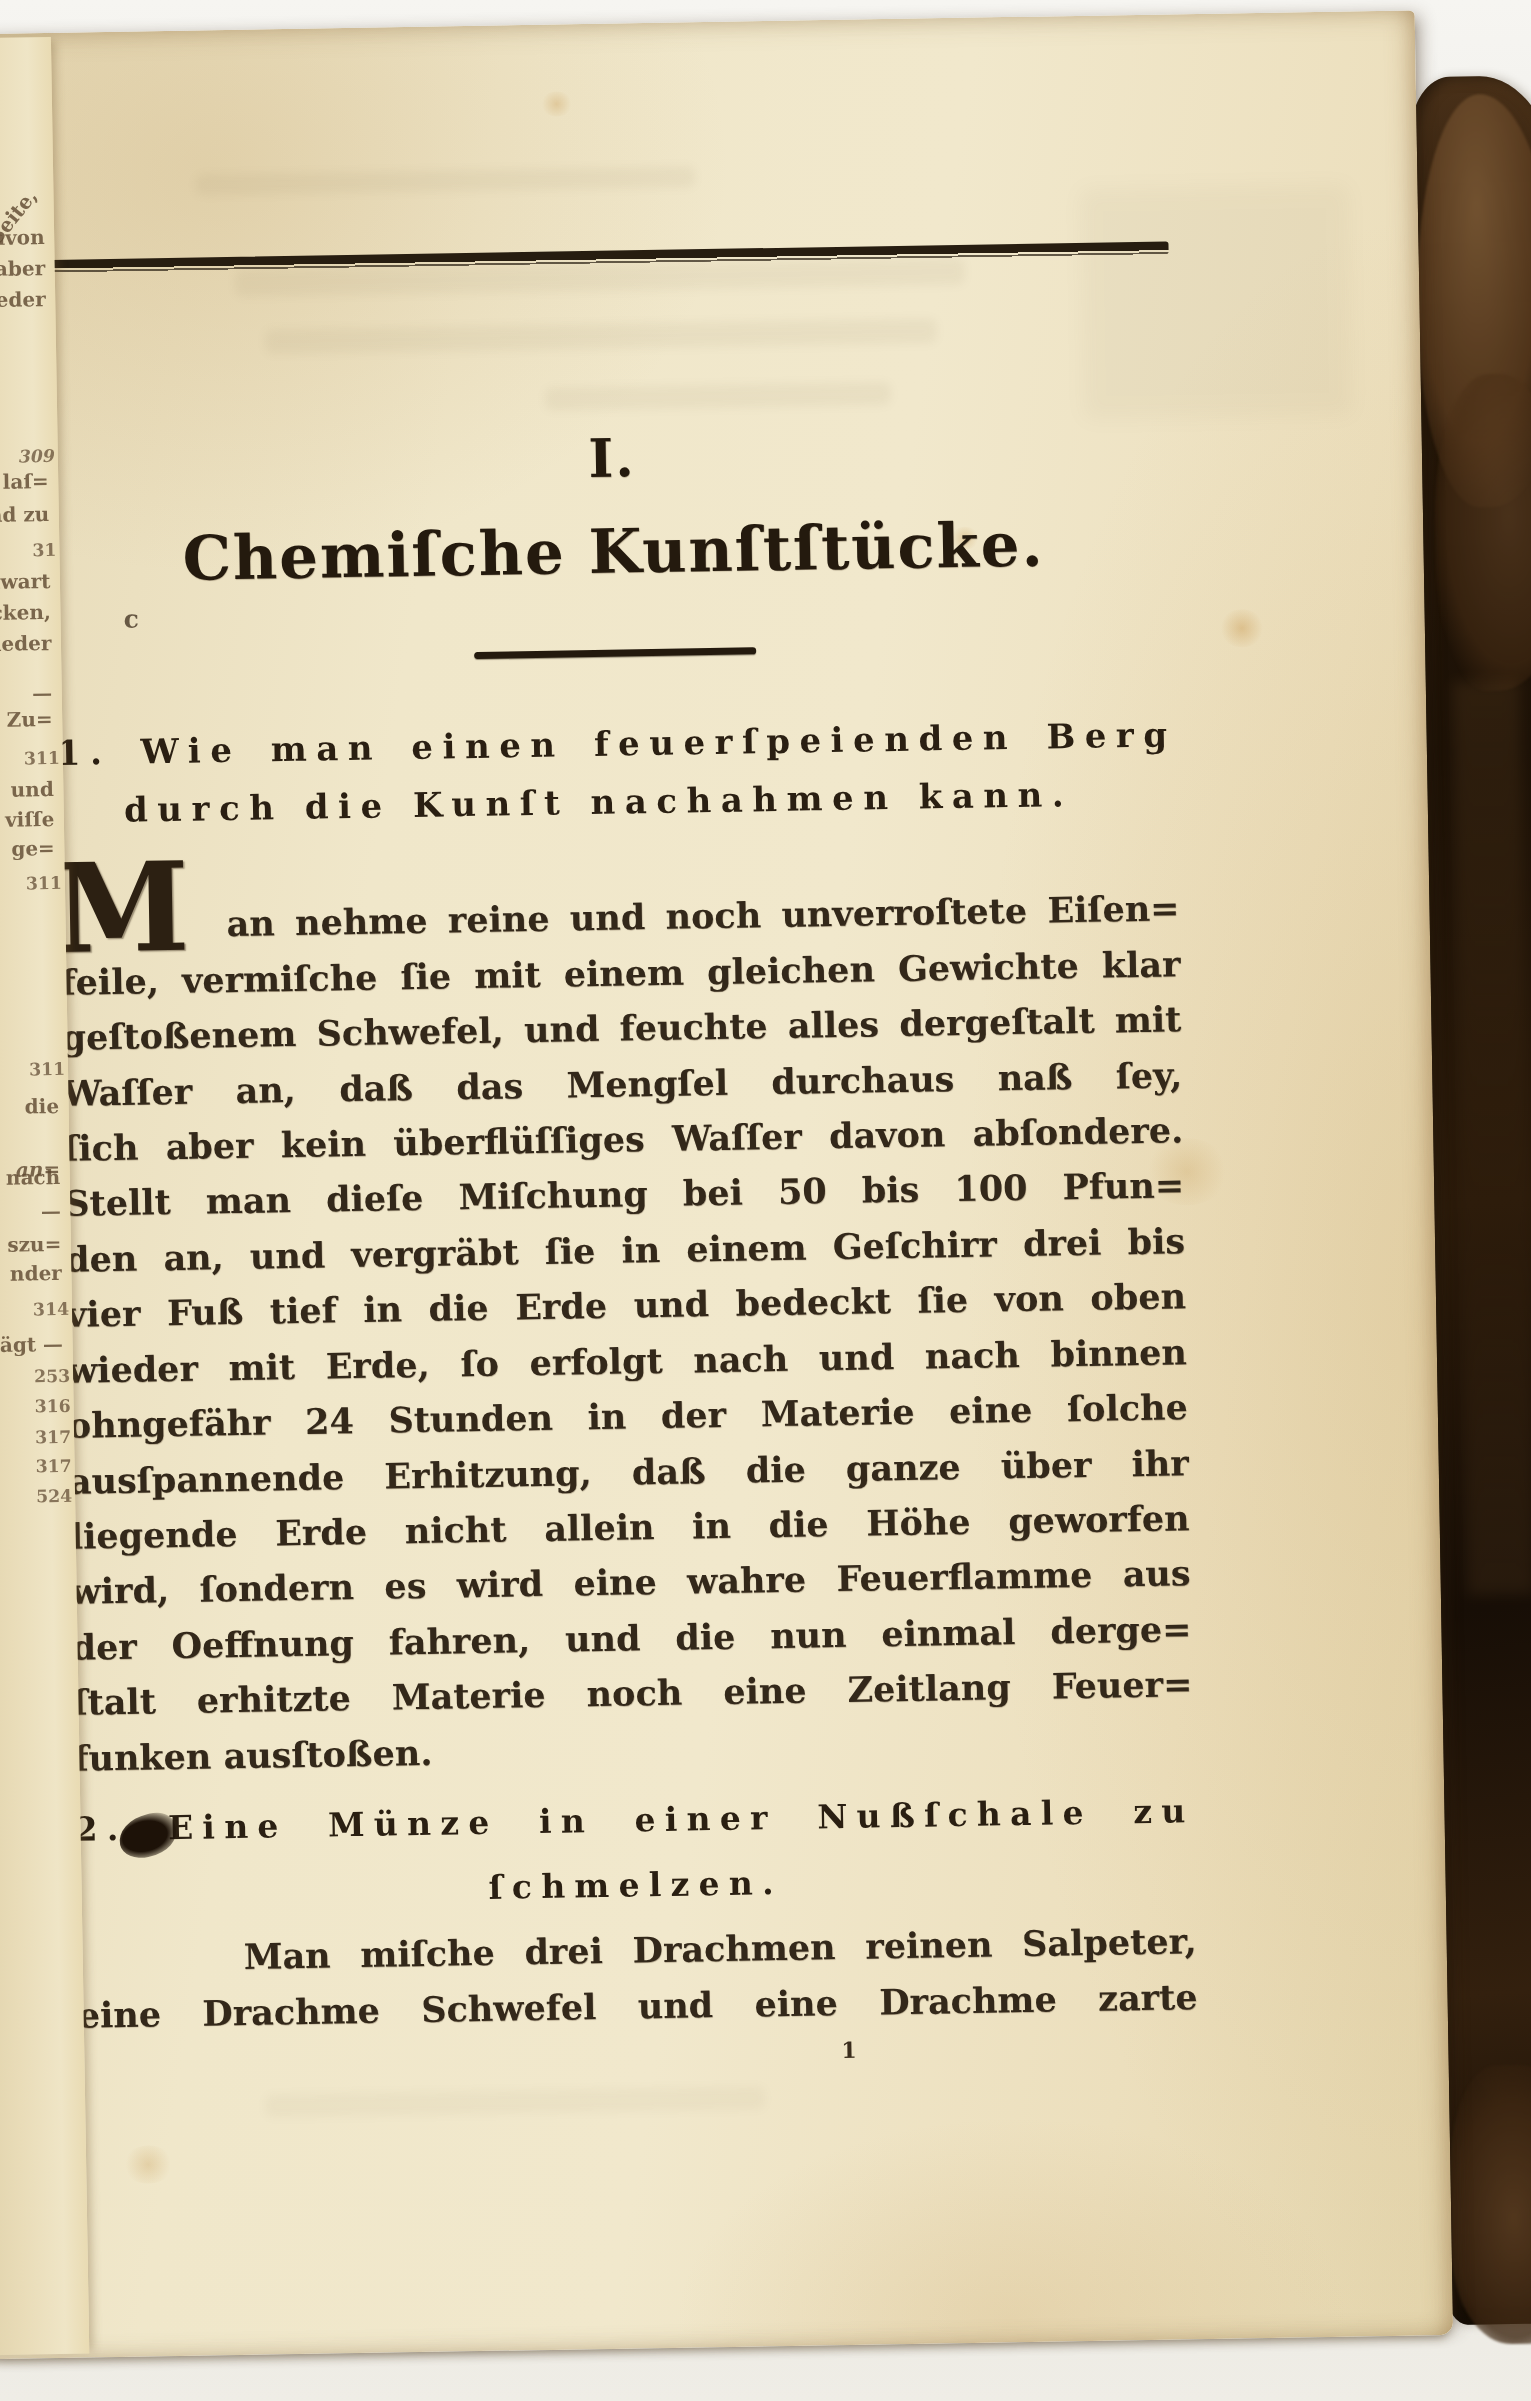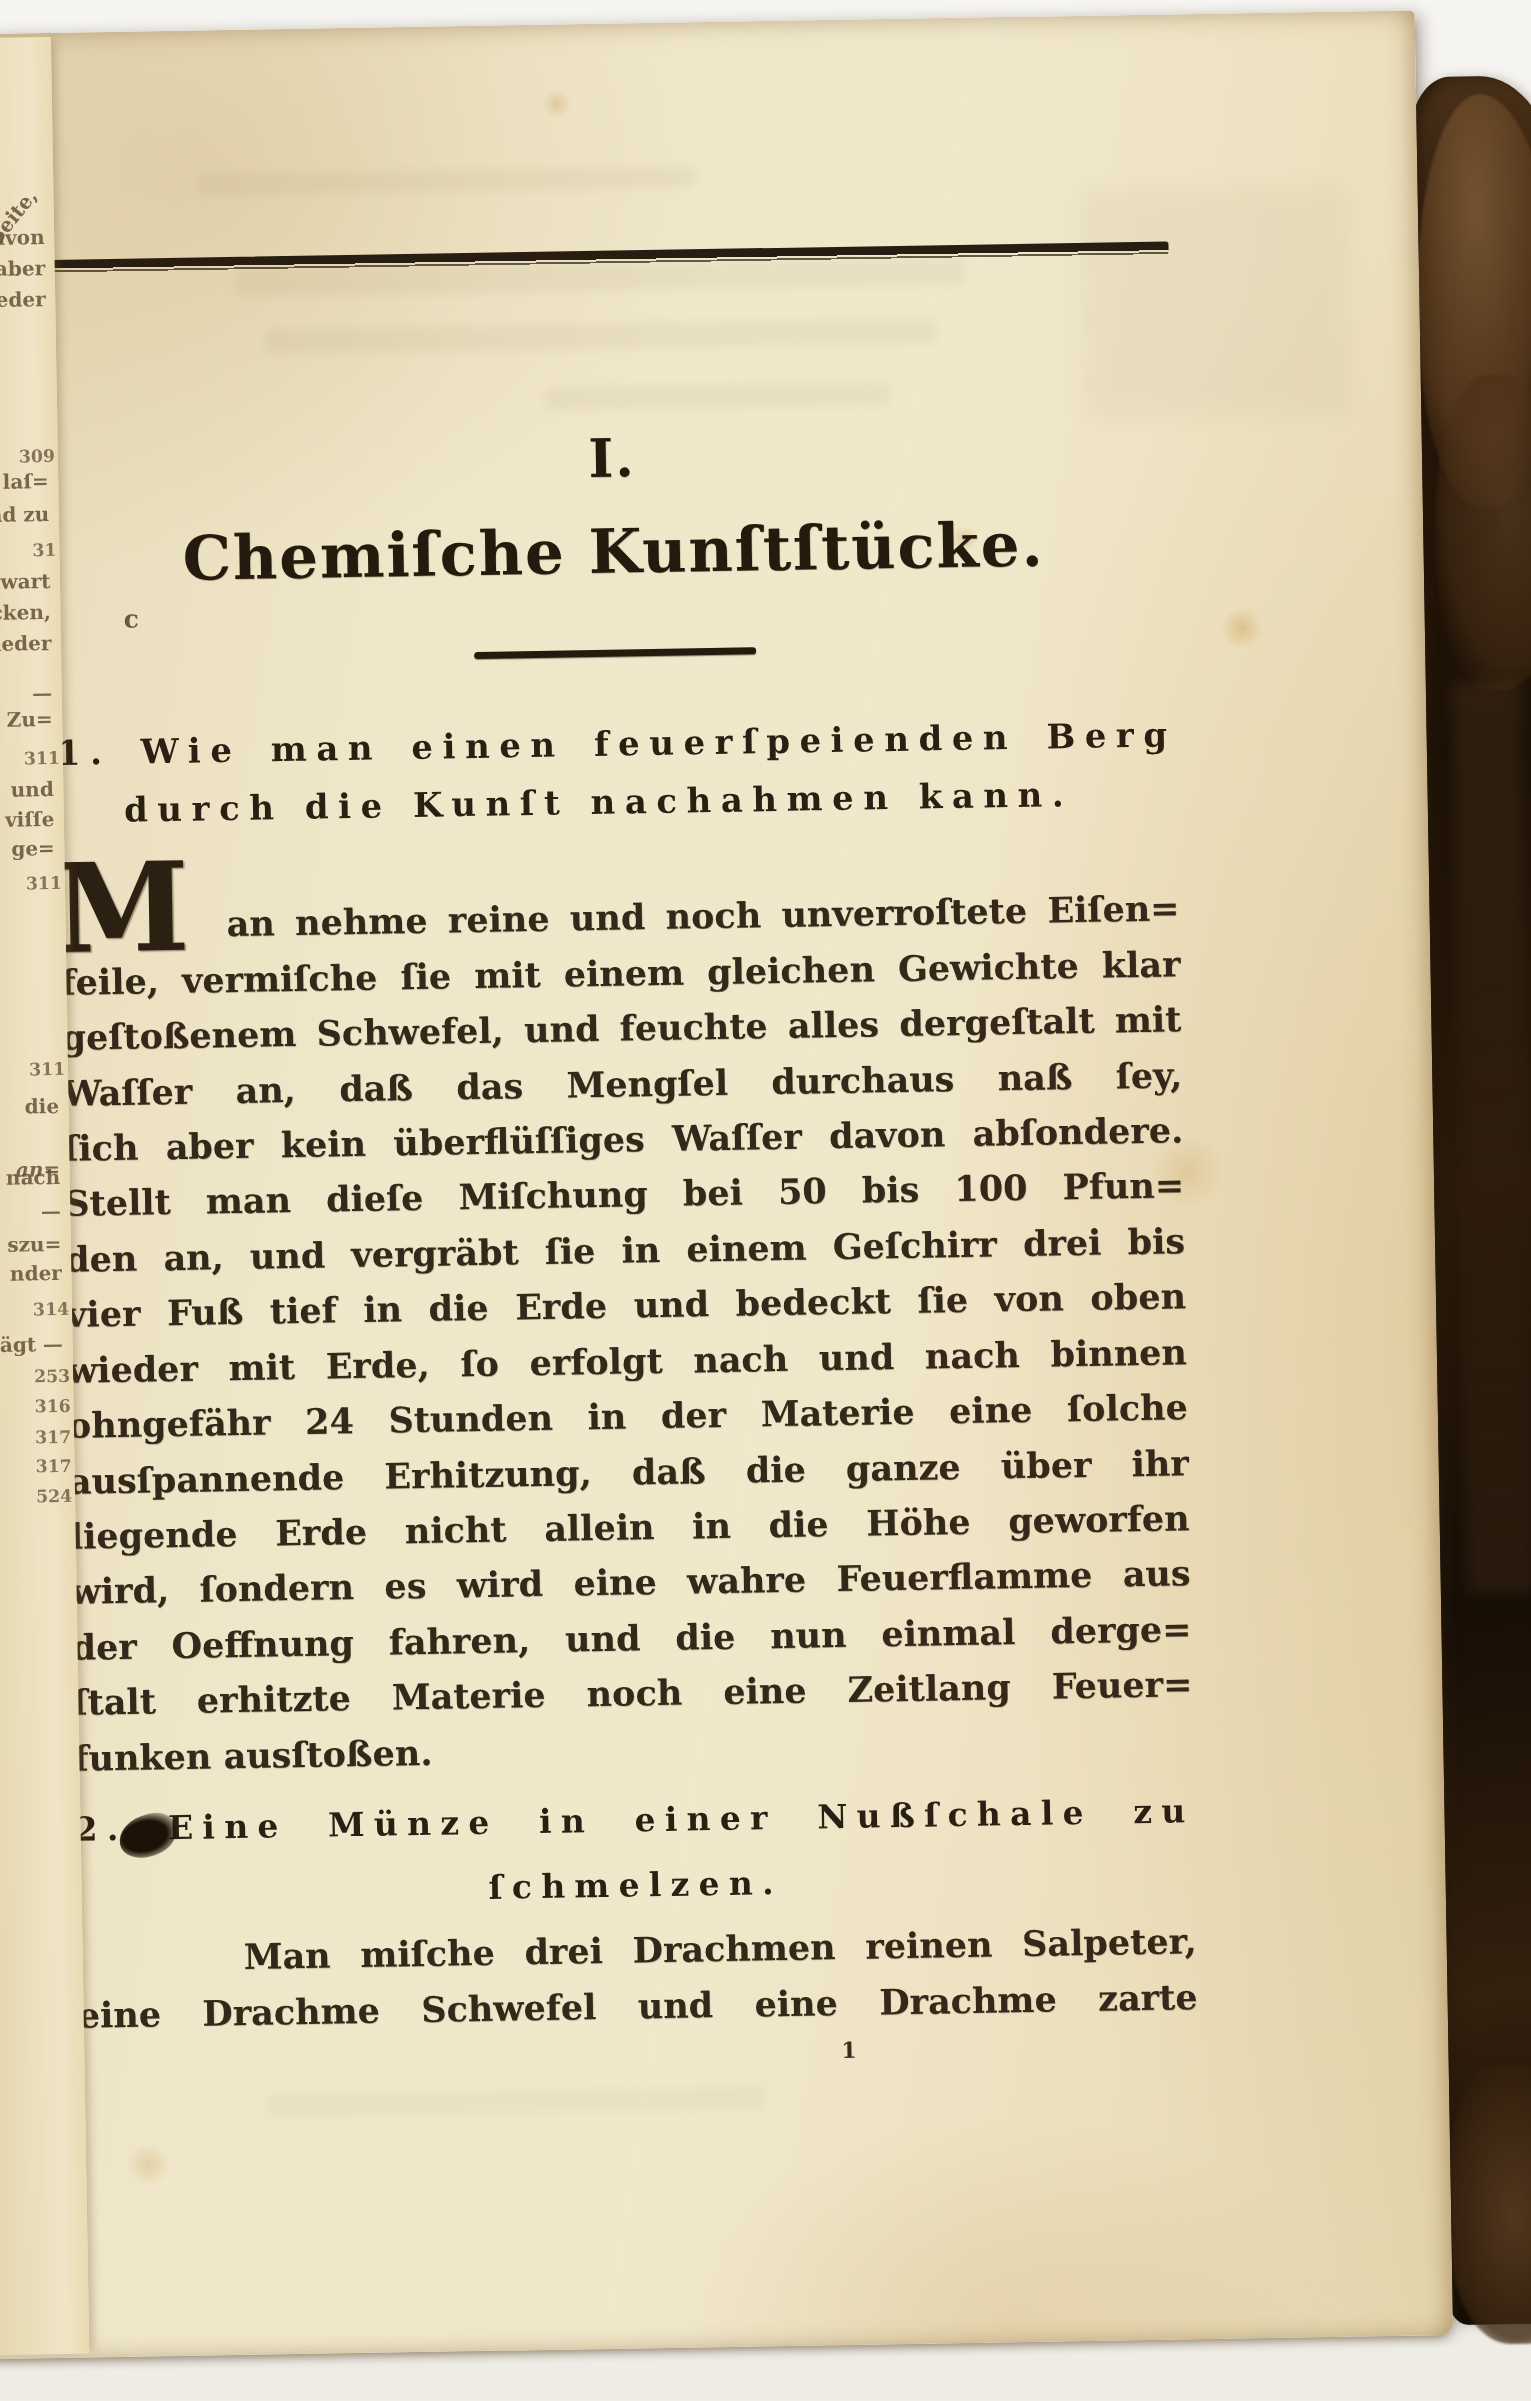--- a/index.html
+++ b/index.html
@@ -156,21 +156,21 @@
       </div>
 
     <div id="signature-mark">1</div>
   </div>
 
   <div id="underpage">
       <div class="frag" style="top: 169px; transform: rotate(-50deg);">Seite,</div>
       <div class="frag" style="top: 190px;">, davon</div>
       <div class="frag" style="top: 221px;">tte aber</div>
       <div class="frag" style="top: 252px;">wieder</div>
-      <div class="frag num" style="top: 411px;">309</div>
+      <div class="frag num" style="top: 411px; font-style: italic;">309</div>
       <div class="frag" style="top: 434px;">zu laſ=</div>
       <div class="frag" style="top: 467px;">und zu</div>
       <div class="frag num" style="top: 505px;">31</div>
       <div class="frag" style="top: 534px;">enwart</div>
       <div class="frag" style="top: 565px;">rſtecken,</div>
       <div class="frag" style="top: 596px;">wieder</div>
       <div class="frag" style="top: 646px;">—</div>
       <div class="frag" style="top: 672px;">Zu=</div>
       <div class="frag num" style="top: 713px;">311</div>
       <div class="frag" style="top: 742px;">und</div>

